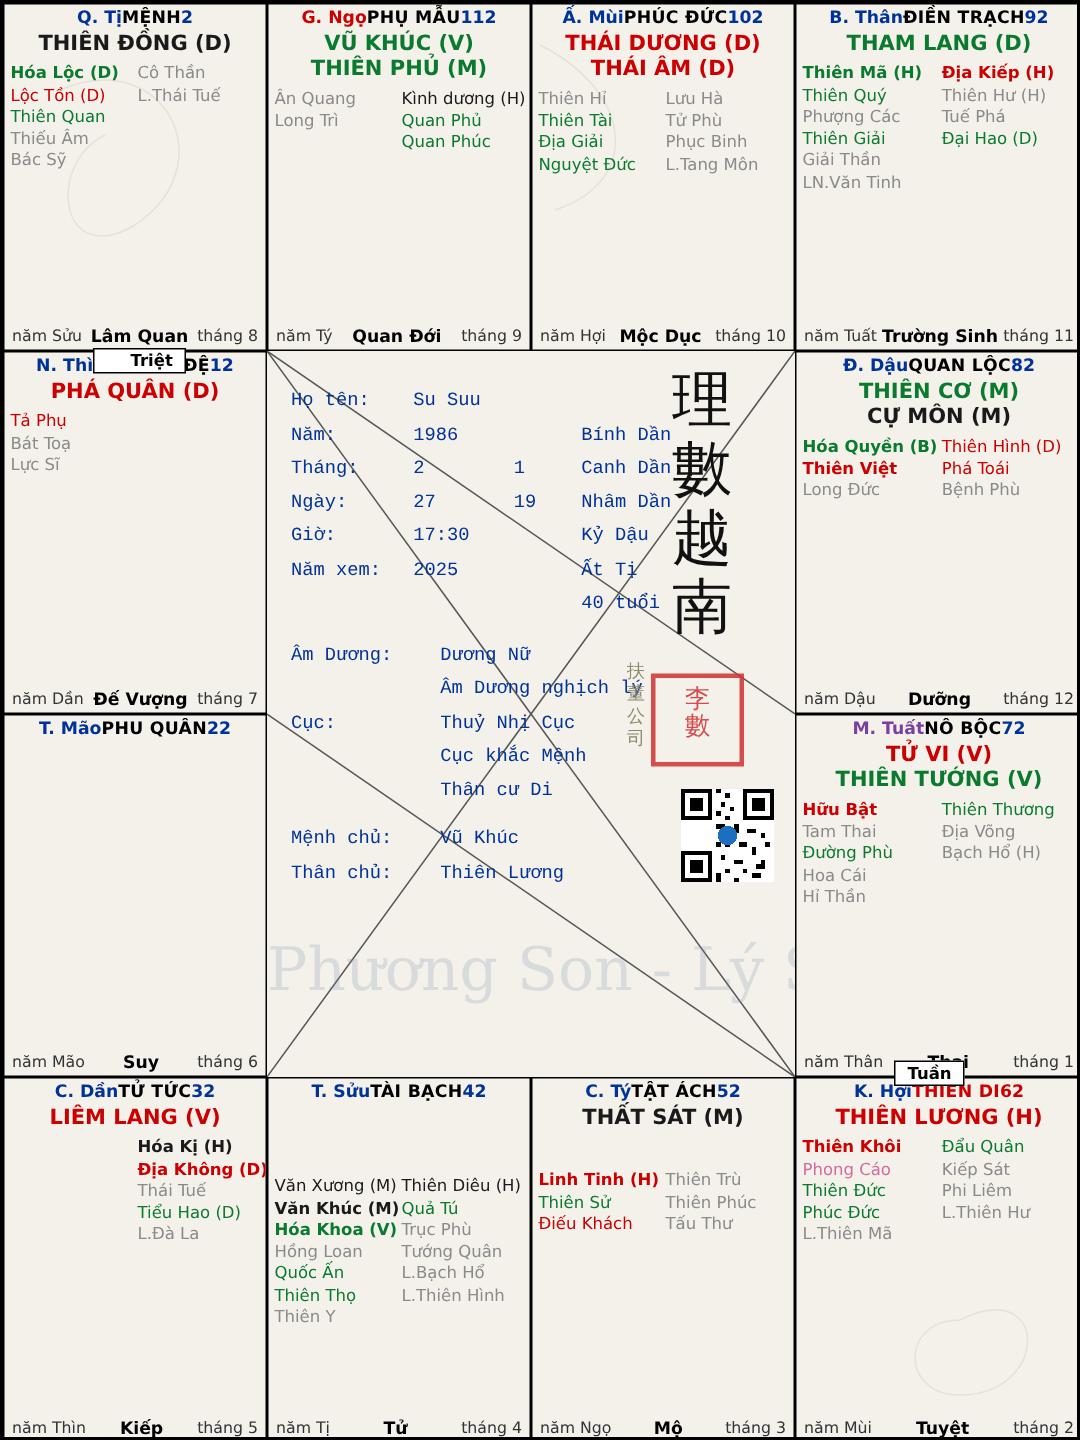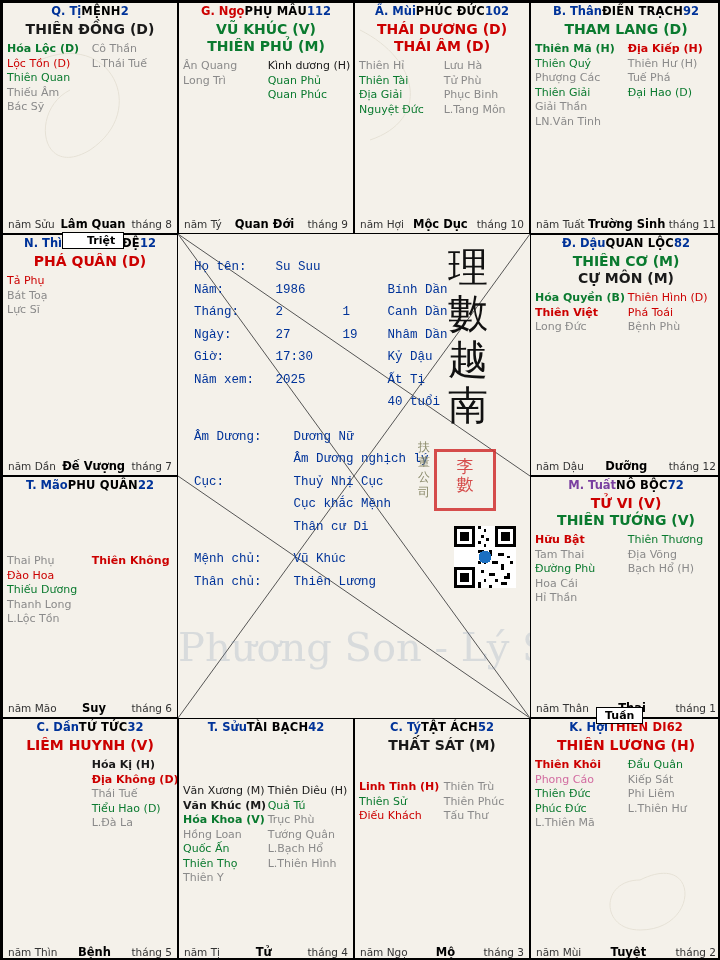--- a/index.html
+++ b/index.html
@@ -480,32 +480,20 @@
       <span>tháng 12</span>
     </div>
   </div>
 
   <div class="cell">
     <div class="chead">
       <span class="chi">T. Mão</span>
       <span class="cung">PHU QUÂN</span>
       <span class="num">22</span>
     </div>
-    <div class="stars" style="margin-top:62px">
-      <div class="col">
-        <div class="s grey">Thai Phụ</div>
-        <div class="s red">Đào Hoa</div>
-        <div class="s green">Thiếu Dương</div>
-        <div class="s grey">Thanh Long</div>
-        <div class="s grey">L.Lộc Tồn</div>
-      </div>
-      <div class="col right">
-        <div class="s b red">Thiên Không</div>
-      </div>
-    </div>
     <div class="foot">
       <span>năm Mão</span>
       <span class="mid">Suy</span>
       <span>tháng 6</span>
     </div>
   </div>
 
   <div class="cell">
     <div class="chead">
       <span class="chi" style="color:#7a3fa0">M. Tuất</span>
@@ -534,34 +522,34 @@
       <span>tháng 1</span>
     </div>
   </div>
 
   <div class="cell">
     <div class="chead">
       <span class="chi">C. Dần</span>
       <span class="cung">TỬ TỨC</span>
       <span class="num">32</span>
     </div>
-    <div class="maintitle t-red">LIÊM HUYNH (V)</div>
+    <div class="maintitle t-red">LIÊM LANG (V)</div>
     <div class="stars">
       <div class="col"></div>
       <div class="col right">
         <div class="s b black">Hóa Kị (H)</div>
         <div class="s b red">Địa Không (D)</div>
         <div class="s grey">Thái Tuế</div>
         <div class="s green">Tiểu Hao (D)</div>
         <div class="s grey">L.Đà La</div>
       </div>
     </div>
     <div class="foot">
       <span>năm Thìn</span>
-      <span class="mid">Bệnh</span>
+      <span class="mid">Kiếp</span>
       <span>tháng 5</span>
     </div>
   </div>
 
   <div class="cell">
     <div class="chead">
       <span class="chi">T. Sửu</span>
       <span class="cung">TÀI BẠCH</span>
       <span class="num">42</span>
     </div>

